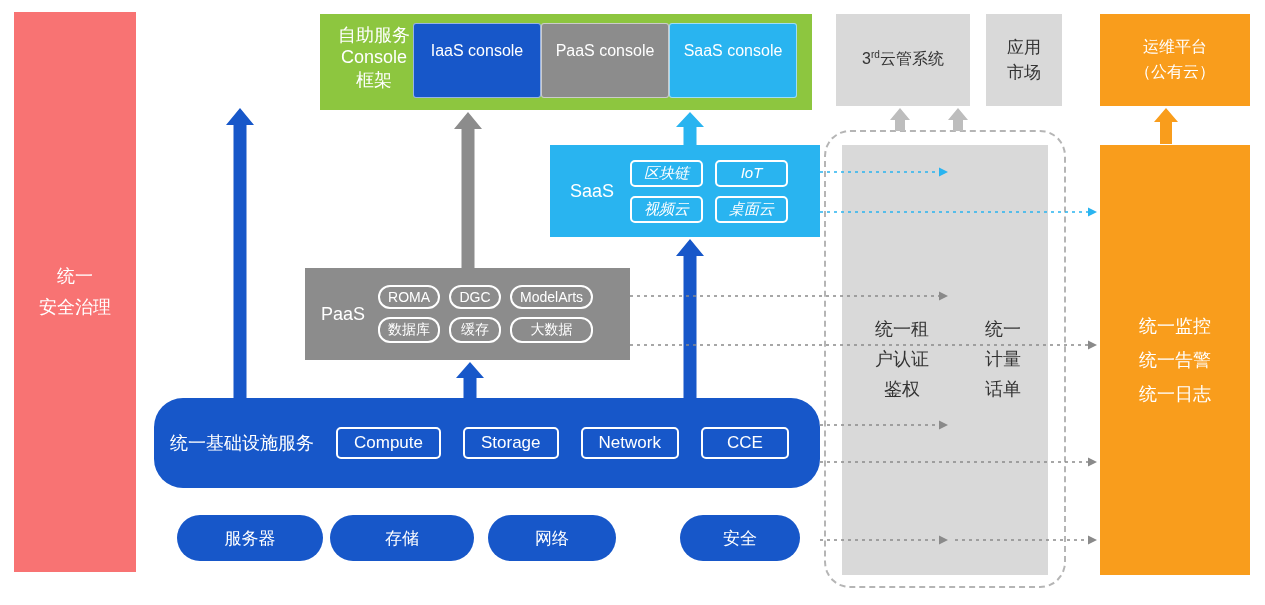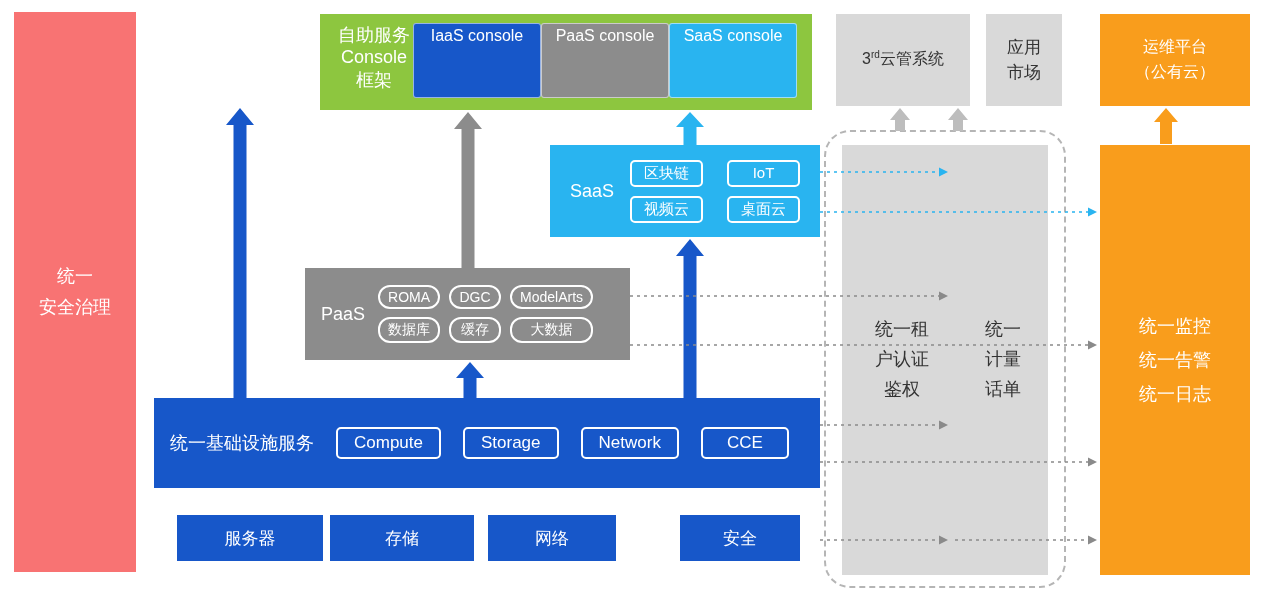--- a/index.html
+++ b/index.html
@@ -19,41 +19,41 @@
     text-align:center;
   }
   .pre { white-space:pre-line; }
 
   
   .red-bar   { background:var(--red,#f87373); color:#fff; font-size:18px; line-height:1.7; }
   .lgreen    { background:var(--light_green,#e9f3e4); color:#222; font-size:18px; }
   .green     { background:var(--green,#8dc63f); color:#fff; }
   .lgray     { background:var(--light_gray,#d9d9d9); color:#333; }
   .orange    { background:var(--orange,#f99d1c); color:#fff; }
-  .blue      { background:var(--blue,#1757c9); color:#fff; }
+  .blue      { background:var(--blue,#1757c9); color:#fff;border-radius:29px; }
   .cyanbg    { background:var(--cyan,#29b4f0); color:#fff; }
   .graybg    { background:var(--gray,#8c8c8c); color:#fff; }
 
   
   .console-frame {
     display:flex; flex-direction:row; justify-content:space-between;
     padding:9px 15px 12px 15px;
   }
   .console-title { text-align:center; font-size:18px; }
   .console-chips { display:flex; justify-content:space-between; }
   .cchip {
-    min-width:128px; padding:3px 12px; border-radius:3px;
+    min-width:128px; padding:18px 12px; border-radius:3px;
     font-size:16px; text-align:center; color:#fff;
     border:1px solid rgba(255,255,255,.55);
   }
 
   
   .layer-box { display:flex; align-items:center; color:#fff; }
   .layer-label { font-size:18px; }
-  .grid2 { display:grid; grid-template-columns:auto auto; gap:9px 24px; }
+  .grid2 { display:grid; grid-template-columns:auto auto; gap:9px 12px;font-style:italic; }
   .grid3 { display:grid; grid-template-columns:auto auto auto; gap:8px 9px; }
   .ochip {
     border:2px solid #fff; border-radius:5px;
     padding:2px 12px; font-size:15px; text-align:center; min-width:60px;
     white-space:nowrap;
   }
   .ochip-sm { padding:2px 8px; font-size:14px; min-width:52px;border-radius:12px; }
 
   
   .infra-box { display:flex; align-items:center; gap:22px; padding:0 16px; }

